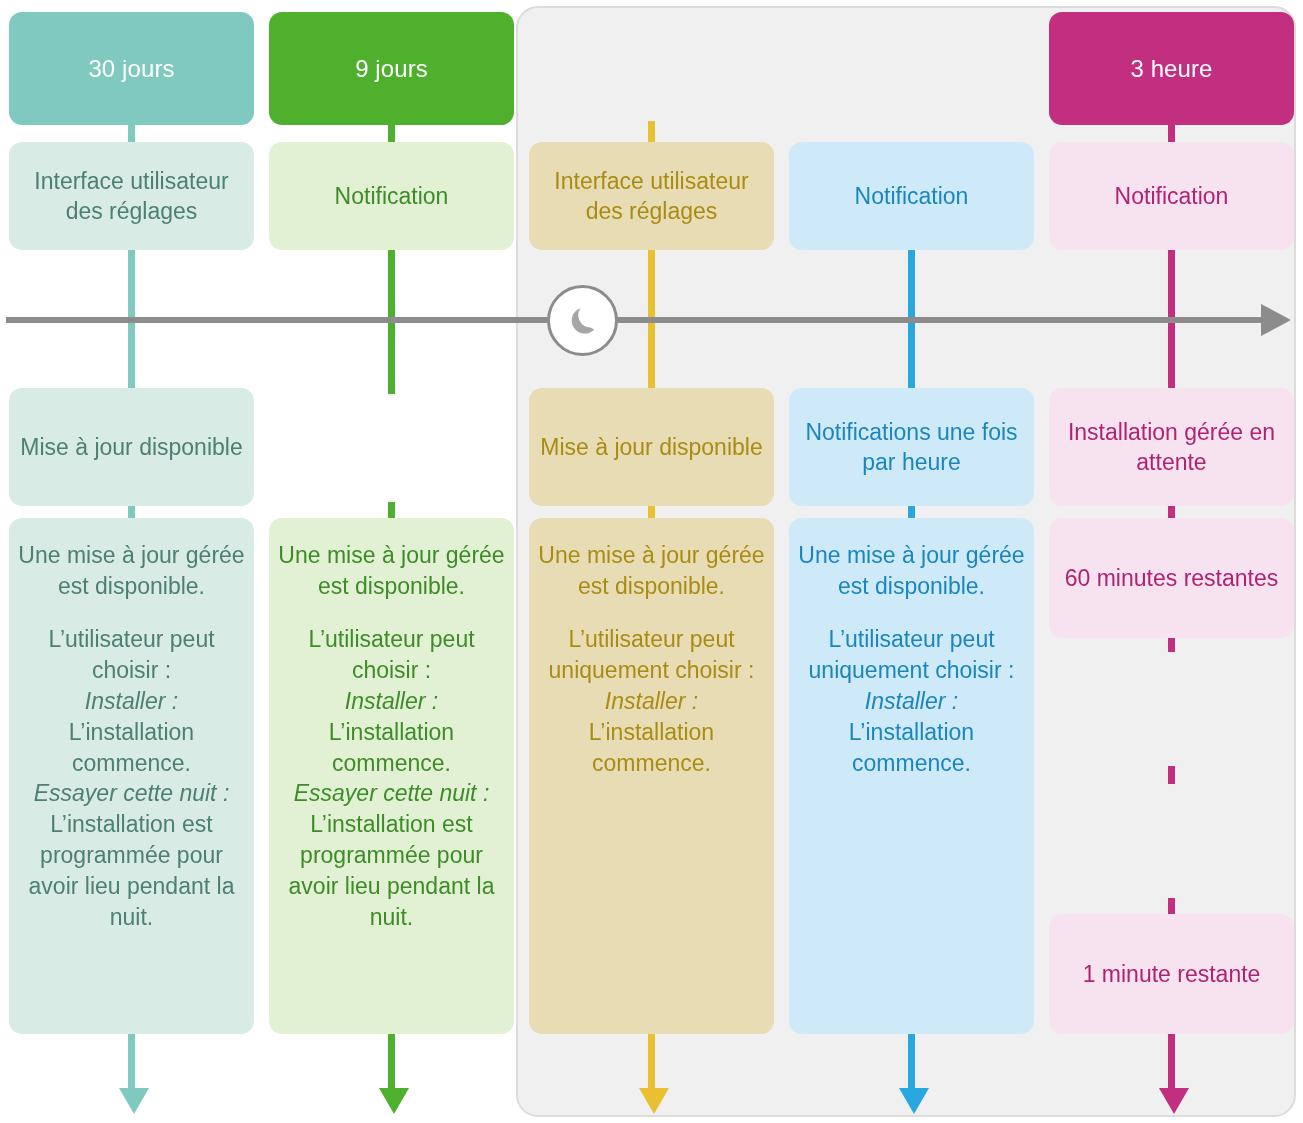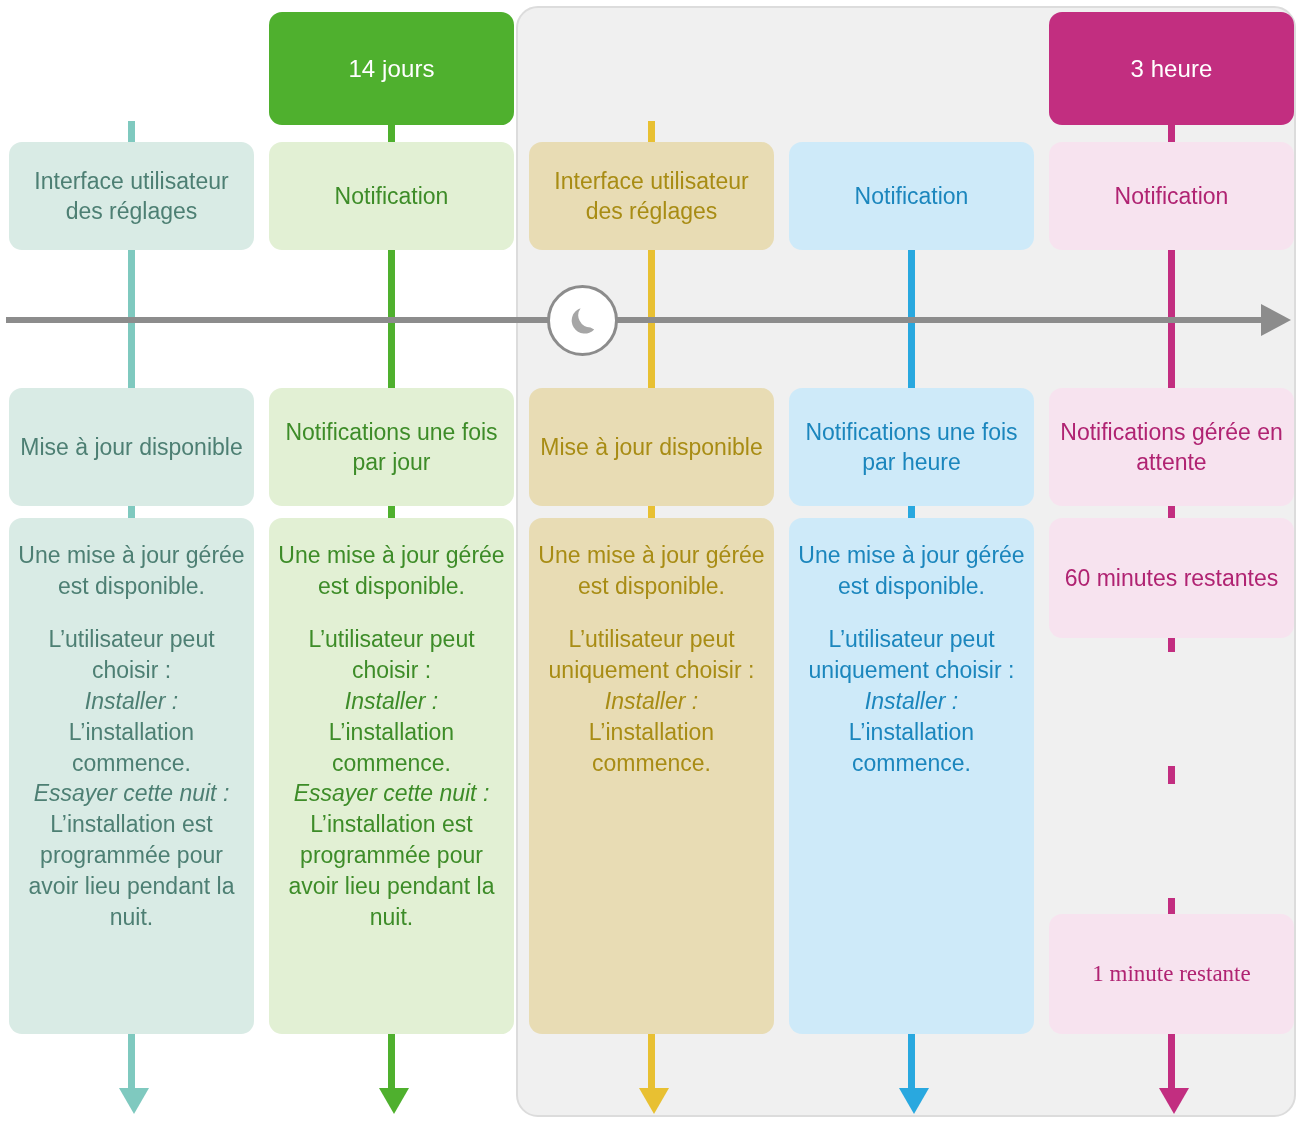--- a/index.html
+++ b/index.html
@@ -137,20 +137,21 @@
       <path d="M27.5 26.5A12.2 12.2 0 0 1 17.6 7.2a13 13 0 1 0 13.6 21.2a12.2 12.2 0 0 1-3.7-1.9z" fill="#a6a6a6"></path>
     </svg>
   </div>
 
   <div class="col" id="col0">
       <div class="connector" style="top: 121px; height: 25px; background: rgb(127, 201, 191);"></div>
       <div class="connector" style="top: 246px; height: 148px; background: rgb(127, 201, 191);"></div>
       <div class="connector" style="top: 325px; height: 69px; background: rgb(127, 201, 191);"></div>
       <div class="connector" style="top: 502px; height: 20px; background: rgb(127, 201, 191);"></div>
       <div class="connector" style="top: 1030px; height: 58px; background: rgb(127, 201, 191);"></div>
+      <div class="box header-box" style="top: 12px; height: 113px; background: rgb(127, 201, 191);">30 jours</div>
       <div class="box light-box" style="top: 142px; height: 108px; background: rgb(217, 235, 229); color: rgb(77, 127, 115);">Interface utilisateur des réglages</div>
       <div class="box light-box" style="top: 388px; height: 118px; background: rgb(217, 235, 229); color: rgb(77, 127, 115);">Mise à jour disponible</div>
       <div class="box body-box" style="top: 518px; height: 516px; background: rgb(217, 235, 229); color: rgb(77, 127, 115);">
         <div class="inner">
           <div>Une mise à jour gérée est disponible.</div>
           <span class="gap"></span>
           <div>L’utilisateur peut choisir :</div>
           <div><em>Installer :</em></div>
           <div>L’installation commence.</div>
           <div><em>Essayer cette nuit :</em></div>
@@ -158,23 +159,22 @@
         </div>
       </div>
       <div class="down-arrow" style="top: 1088px; border-top: 26px solid rgb(127, 201, 191);"></div>
     </div>
   <div class="col" id="col1">
       <div class="connector" style="top: 121px; height: 25px; background: rgb(79, 176, 46);"></div>
       <div class="connector" style="top: 246px; height: 148px; background: rgb(79, 176, 46);"></div>
       <div class="connector" style="top: 325px; height: 69px; background: rgb(79, 176, 46);"></div>
       <div class="connector" style="top: 502px; height: 20px; background: rgb(79, 176, 46);"></div>
       <div class="connector" style="top: 1030px; height: 58px; background: rgb(79, 176, 46);"></div>
-      <div class="box header-box" style="top: 12px; height: 113px; background: rgb(79, 176, 46);">14 jours</div>
+      <div class="box header-box" style="top: 12px; height: 113px; background: rgb(79, 176, 46);">9 jours</div>
       <div class="box light-box" style="top: 142px; height: 108px; background: rgb(226, 240, 212); color: rgb(61, 140, 40);">Notification</div>
-      <div class="box light-box" style="top: 388px; height: 118px; background: rgb(226, 240, 212); color: rgb(61, 140, 40);">Notifications une fois par jour</div>
       <div class="box body-box" style="top: 518px; height: 516px; background: rgb(226, 240, 212); color: rgb(61, 140, 40);">
         <div class="inner">
           <div>Une mise à jour gérée est disponible.</div>
           <span class="gap"></span>
           <div>L’utilisateur peut choisir :</div>
           <div><em>Installer :</em></div>
           <div>L’installation commence.</div>
           <div><em>Essayer cette nuit :</em></div>
           <div>L’installation est programmée pour avoir lieu pendant la nuit.</div>
         </div>
@@ -222,19 +222,19 @@
       <div class="connector" style="top: 121px; height: 25px; background: rgb(194, 46, 128);"></div>
       <div class="connector" style="top: 246px; height: 148px; background: rgb(194, 46, 128);"></div>
       <div class="connector" style="top: 325px; height: 69px; background: rgb(194, 46, 128);"></div>
       <div class="connector" style="top: 502px; height: 18px; background: rgb(194, 46, 128);"></div>
       <div class="connector" style="top: 634px; height: 18px; background: rgb(194, 46, 128);"></div>
       <div class="connector" style="top: 766px; height: 18px; background: rgb(194, 46, 128);"></div>
       <div class="connector" style="top: 898px; height: 18px; background: rgb(194, 46, 128);"></div>
       <div class="connector" style="top: 1030px; height: 58px; background: rgb(194, 46, 128);"></div>
       <div class="box header-box" style="top: 12px; height: 113px; background: rgb(194, 46, 128);">3 heure</div>
       <div class="box light-box" style="top: 142px; height: 108px; background: rgb(247, 227, 239); color: rgb(176, 35, 114);">Notification</div>
-      <div class="box light-box" style="top: 388px; height: 118px; background: rgb(247, 227, 239); color: rgb(176, 35, 114);">Notifications gérée en attente</div>
+      <div class="box light-box" style="top: 388px; height: 118px; background: rgb(247, 227, 239); color: rgb(176, 35, 114);">Installation gérée en attente</div>
       <div class="box light-box" style="top: 518px; height: 120px; background: rgb(247, 227, 239); color: rgb(176, 35, 114);">60 minutes restantes</div>
-      <div class="box light-box" style="top: 914px; height: 120px; background: rgb(247, 227, 239); color: rgb(176, 35, 114); font-family: Liberation Serif, serif;">1 minute restante</div>
+      <div class="box light-box" style="top: 914px; height: 120px; background: rgb(247, 227, 239); color: rgb(176, 35, 114);">1 minute restante</div>
       <div class="down-arrow" style="top: 1088px; border-top: 26px solid rgb(194, 46, 128);"></div>
     </div>
 
 </div>
 
 </body></html>

